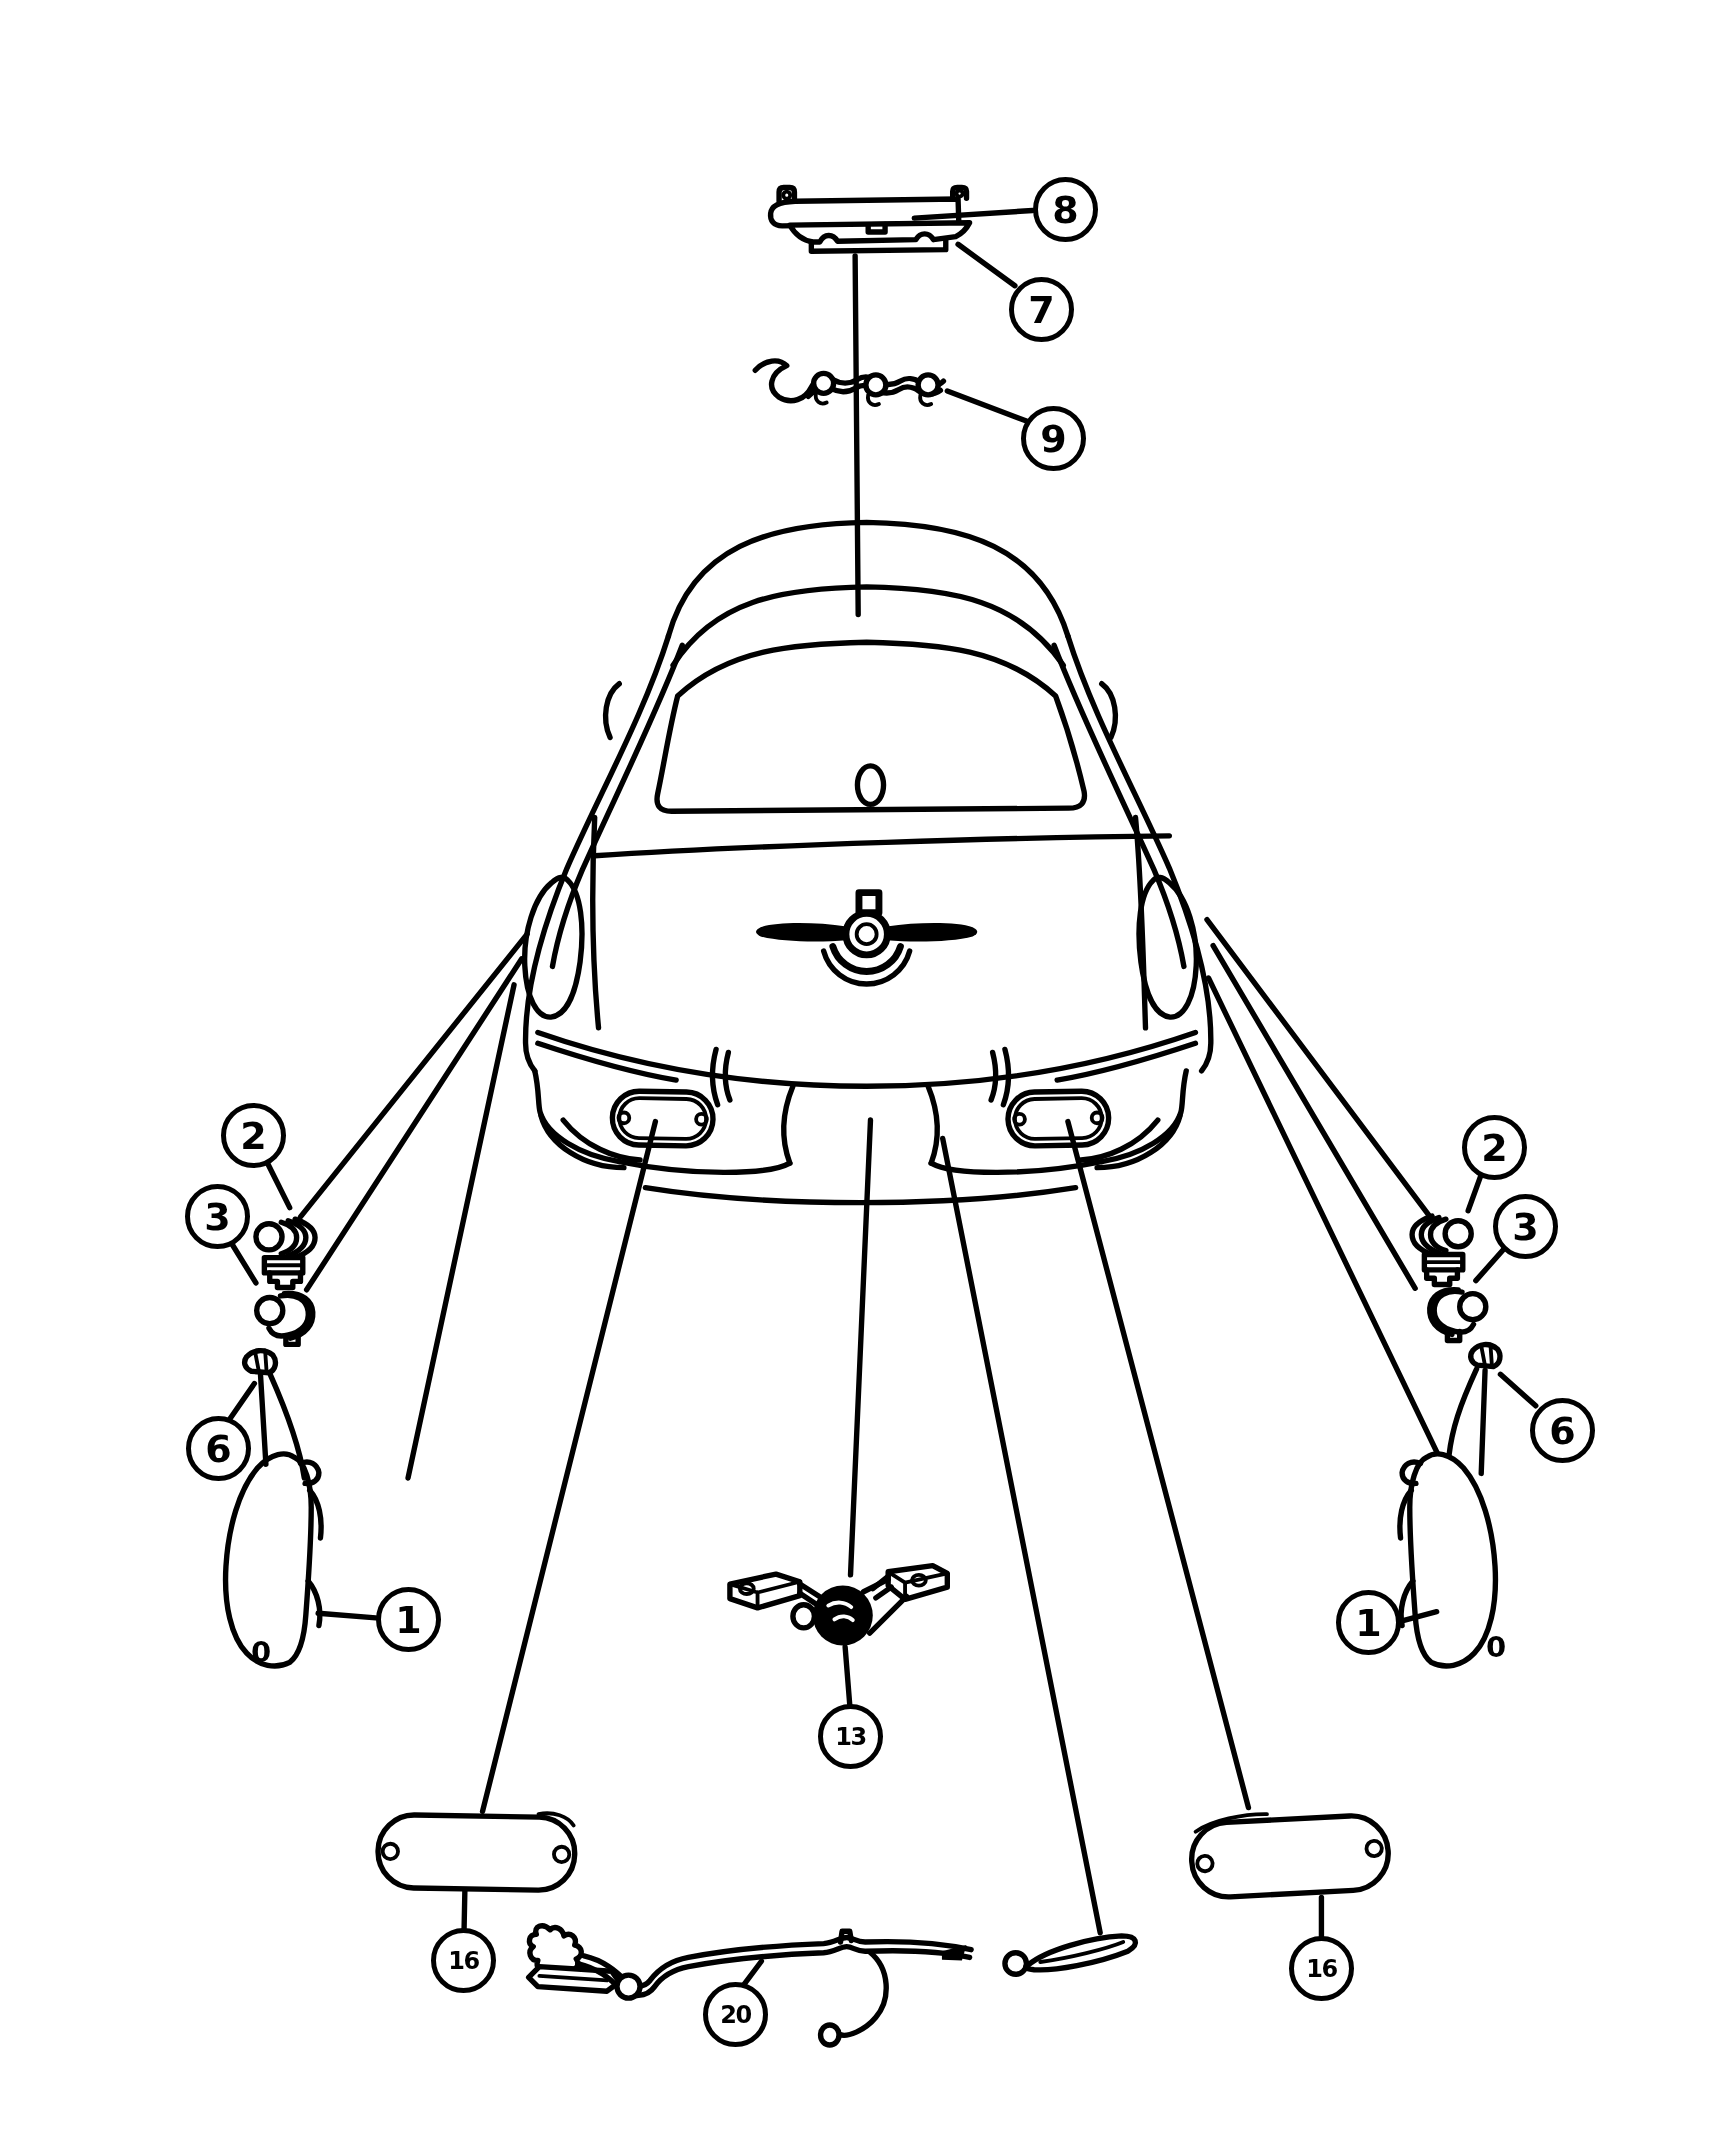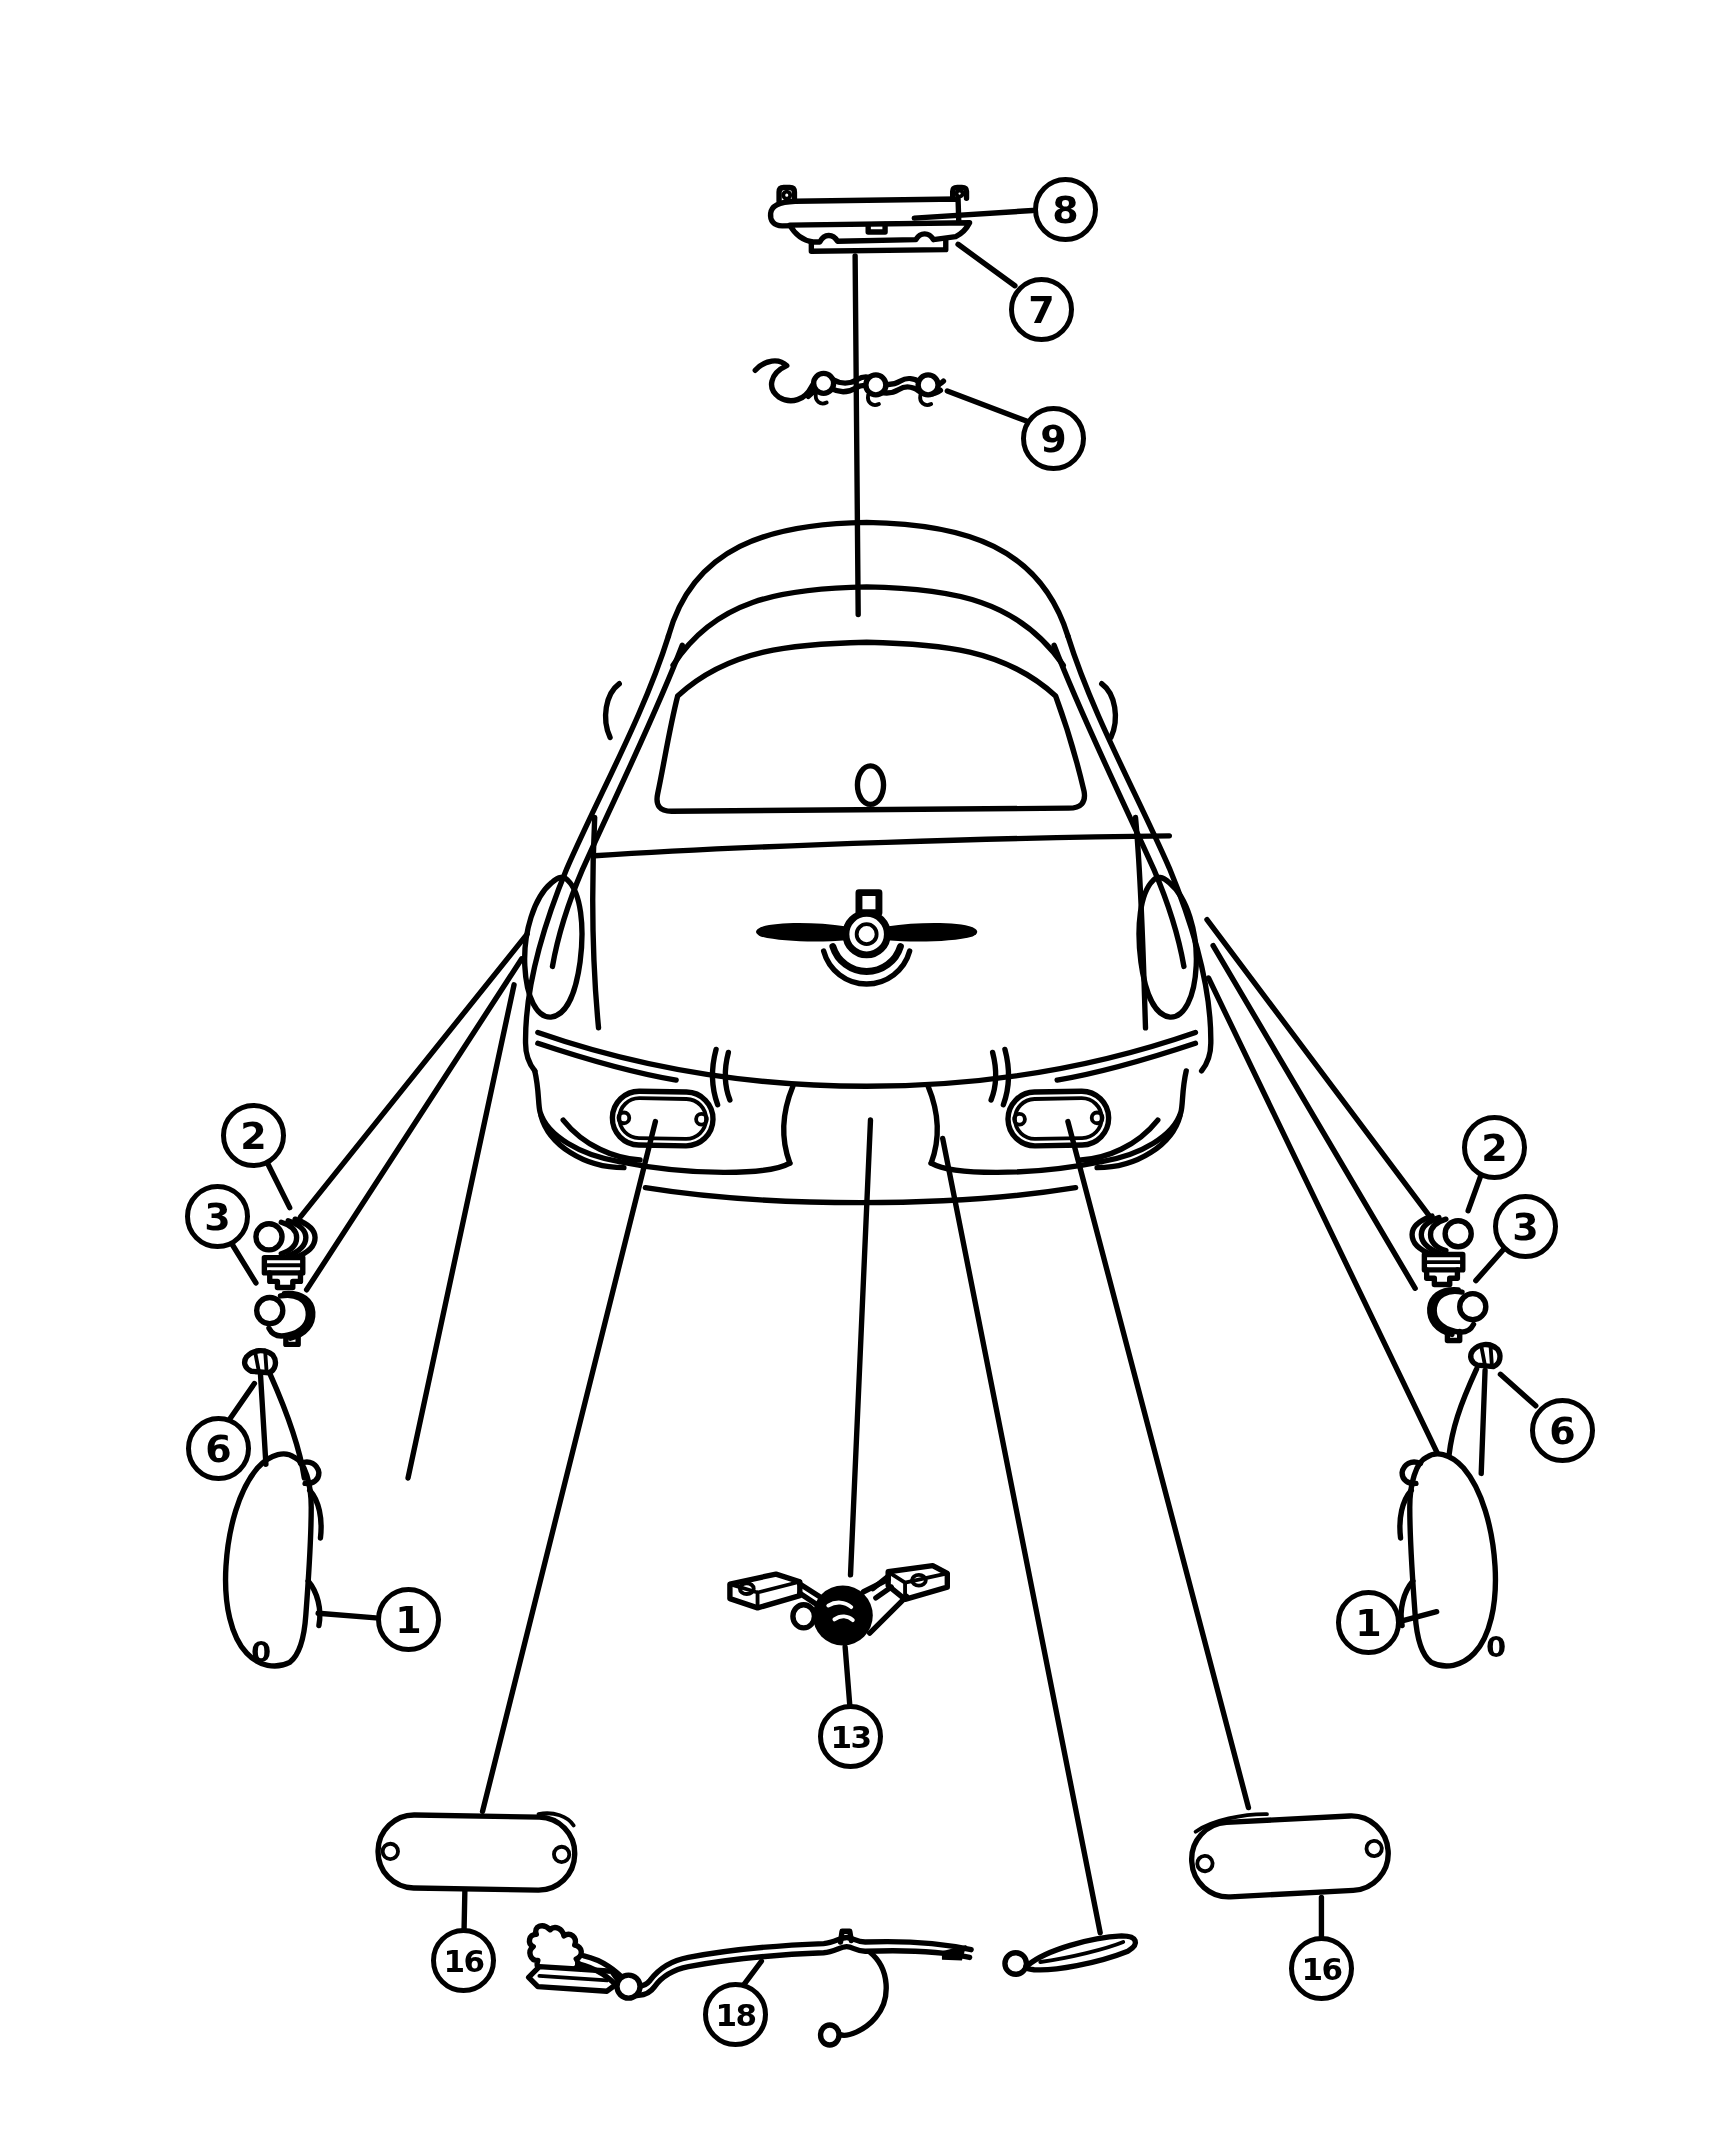--- a/index.html
+++ b/index.html
@@ -10,21 +10,21 @@
     stroke:#000000;stroke-width:7;fill:none;stroke-linecap:round;stroke-linejoin:round;}
   svg.artwork .fw{fill:#ffffff;}
   svg.artwork .fb{fill:#000000;stroke:none;}
   svg.artwork .wl{stroke:#ffffff;stroke-width:5;}
   svg.artwork .thin{stroke-width:5;}
   svg.artwork .thick{stroke-width:9;}
   #leader-lines line{stroke:#000000;stroke-width:7;}
   .callout{position:absolute;box-sizing:border-box;border:5.4px solid #000000;border-radius:50%;
     background:#ffffff;display:flex;align-items:center;justify-content:center;
     font-weight:bold;font-size:38px;color:#000000;}
-  .callout.two{font-size:31px;letter-spacing:-1.5px;}
+  .callout.two{font-size:24px;letter-spacing:-1.5px;}
   .mark{position:absolute;transform:translate(-50%,-50%);font-weight:600;font-size:29px;color:#000000;}
 </style>
 </head>
 <body>
 
 <div class="stage" id="stage" style="width: 1721px; height: 2151px; background: rgb(255, 255, 255);">
 
   <svg class="artwork" id="art" width="1721" height="2151" viewBox="0 0 2240 2800">
 
     <g>
@@ -279,18 +279,18 @@
       <div class="callout" style="left: 185px; top: 1184px; width: 65px; height: 65px;">3</div>
       <div class="callout" style="left: 186px; top: 1416px; width: 65px; height: 65px;">6</div>
       <div class="callout" style="left: 376px; top: 1587px; width: 65px; height: 65px;">1</div>
       <div class="callout" style="left: 1462px; top: 1115px; width: 65px; height: 65px;">2</div>
       <div class="callout" style="left: 1493px; top: 1194px; width: 65px; height: 65px;">3</div>
       <div class="callout" style="left: 1530px; top: 1398px; width: 65px; height: 65px;">6</div>
       <div class="callout" style="left: 1336px; top: 1590px; width: 65px; height: 65px;">1</div>
       <div class="callout two" style="left: 818px; top: 1704px; width: 65px; height: 65px;">13</div>
       <div class="callout two" style="left: 431px; top: 1928px; width: 65px; height: 65px;">16</div>
       <div class="callout two" style="left: 1289px; top: 1936px; width: 65px; height: 65px;">16</div>
-      <div class="callout two" style="left: 703px; top: 1982px; width: 65px; height: 65px;">18</div>
+      <div class="callout two" style="left: 703px; top: 1982px; width: 65px; height: 65px;">20</div>
       <div class="mark" style="left: 261px; top: 1652px;">0</div>
       <div class="mark" style="left: 1496px; top: 1647px;">0</div>
     </div>
 </div>
 
 
 </body></html>

